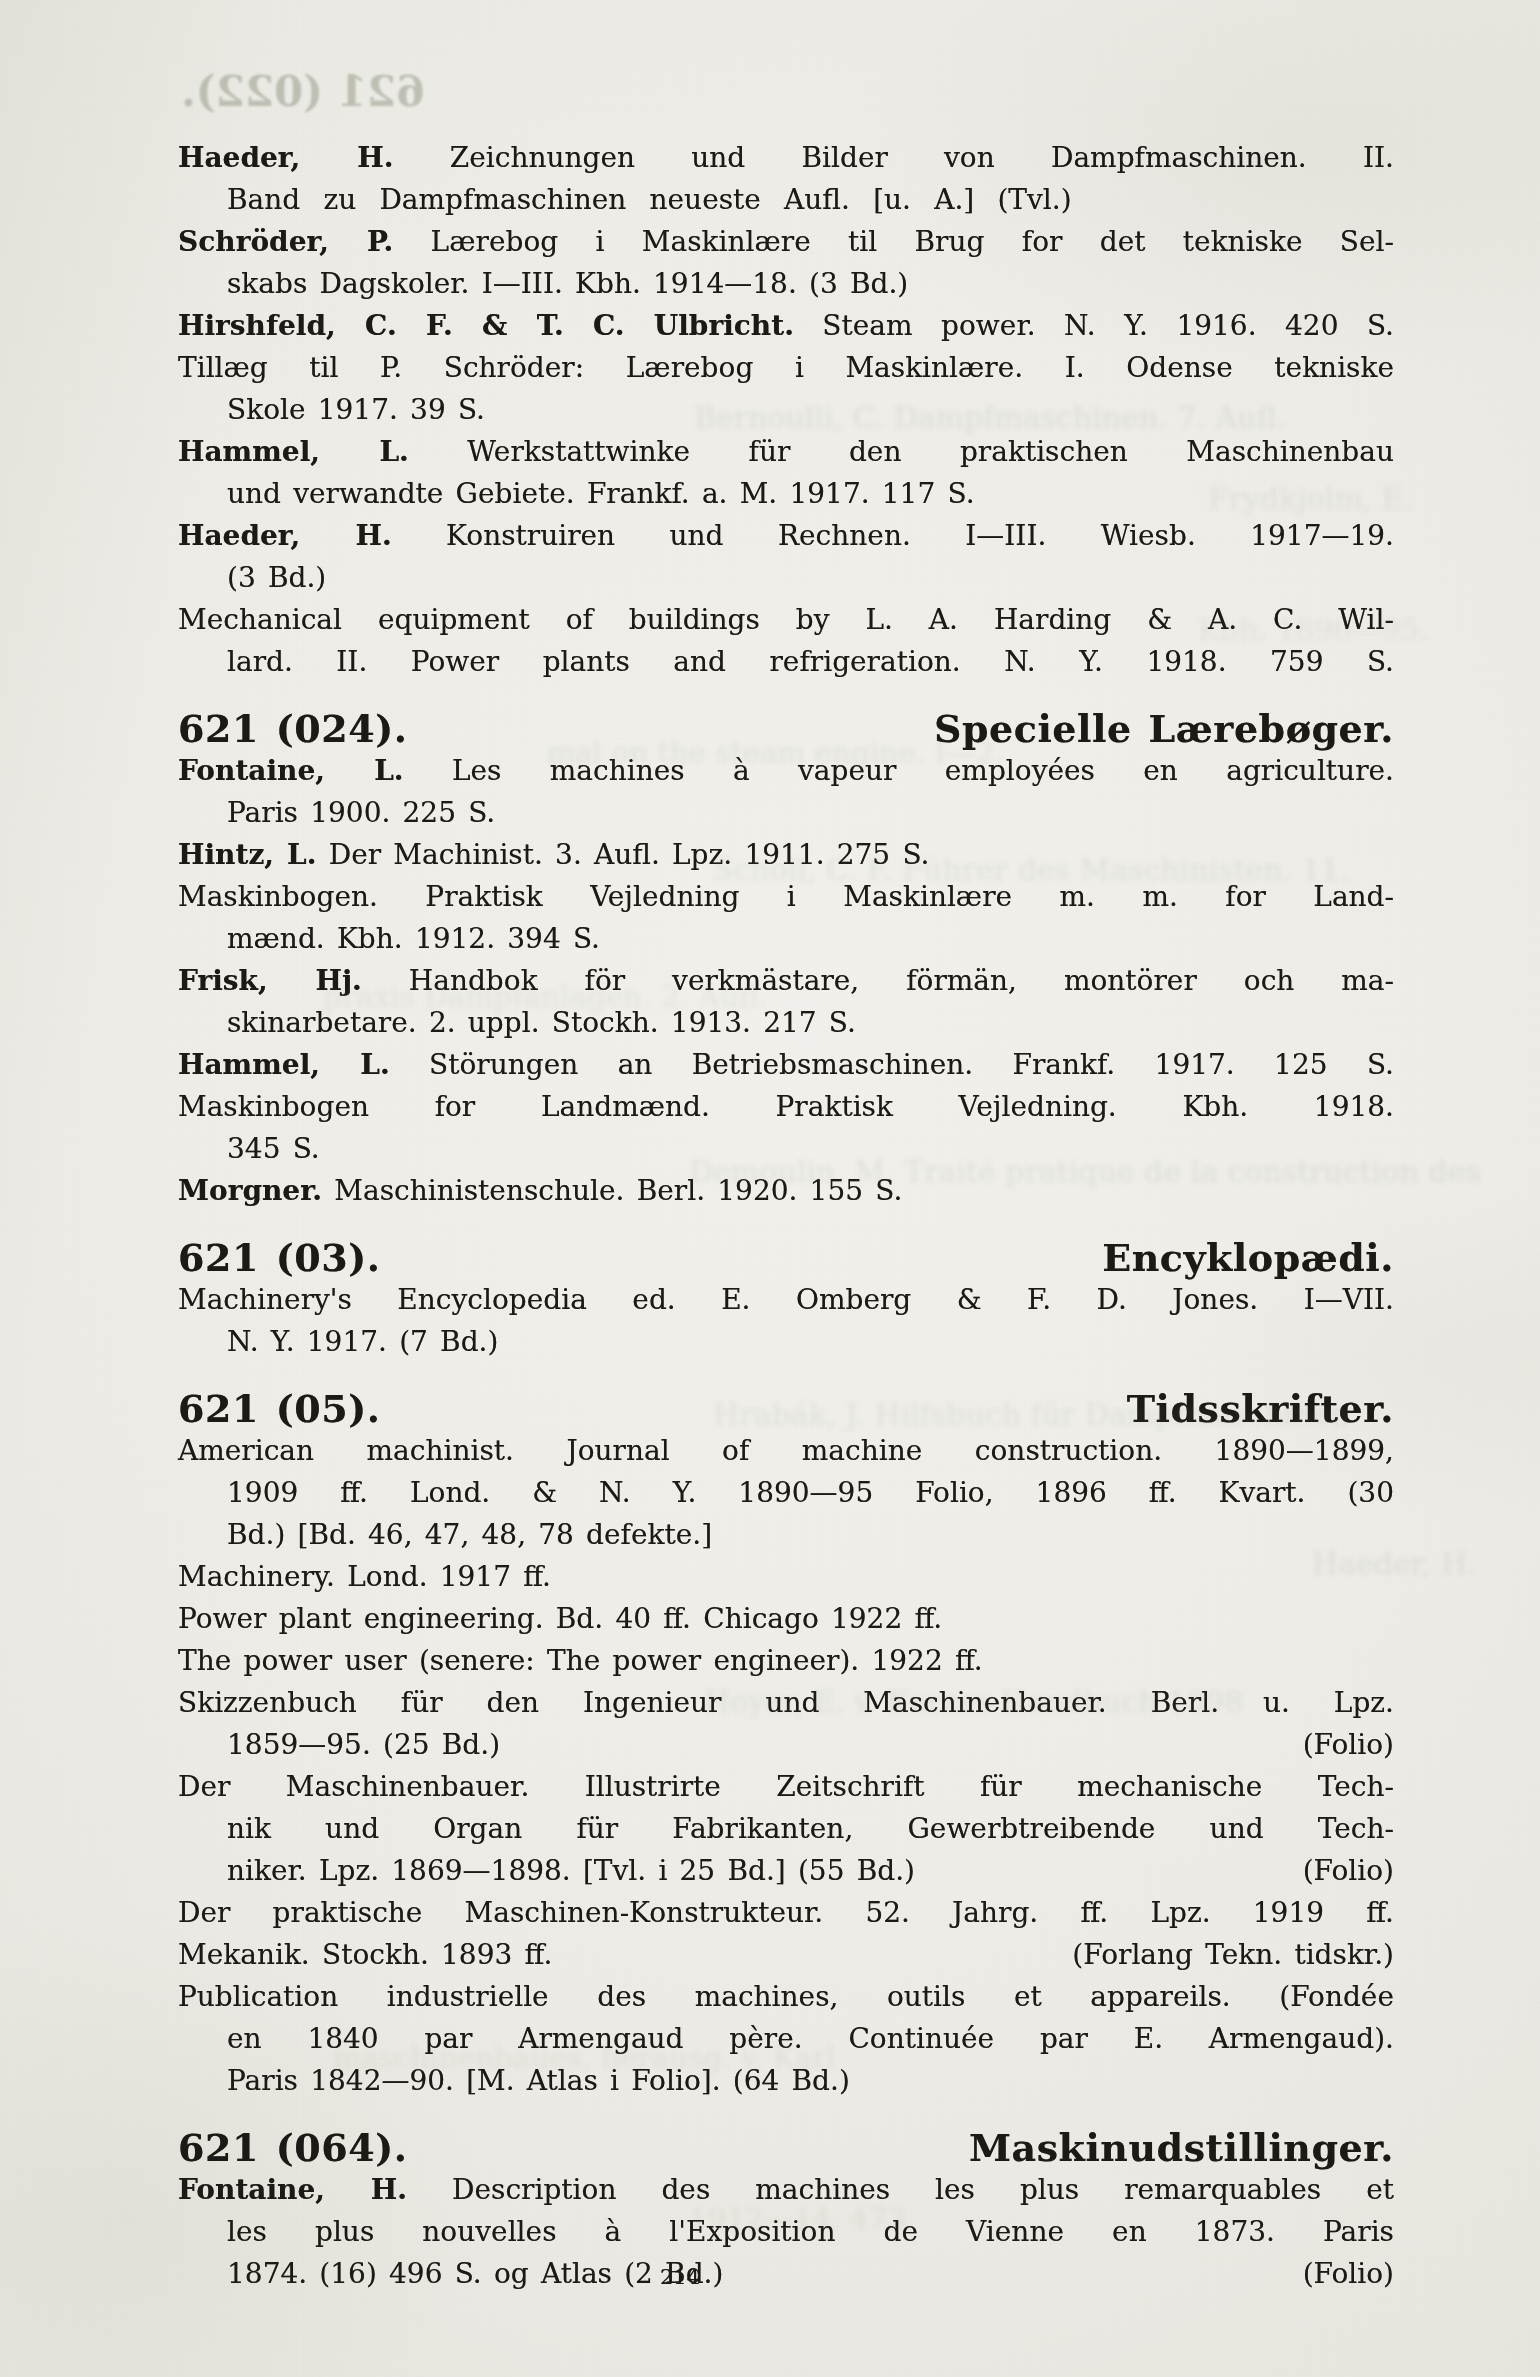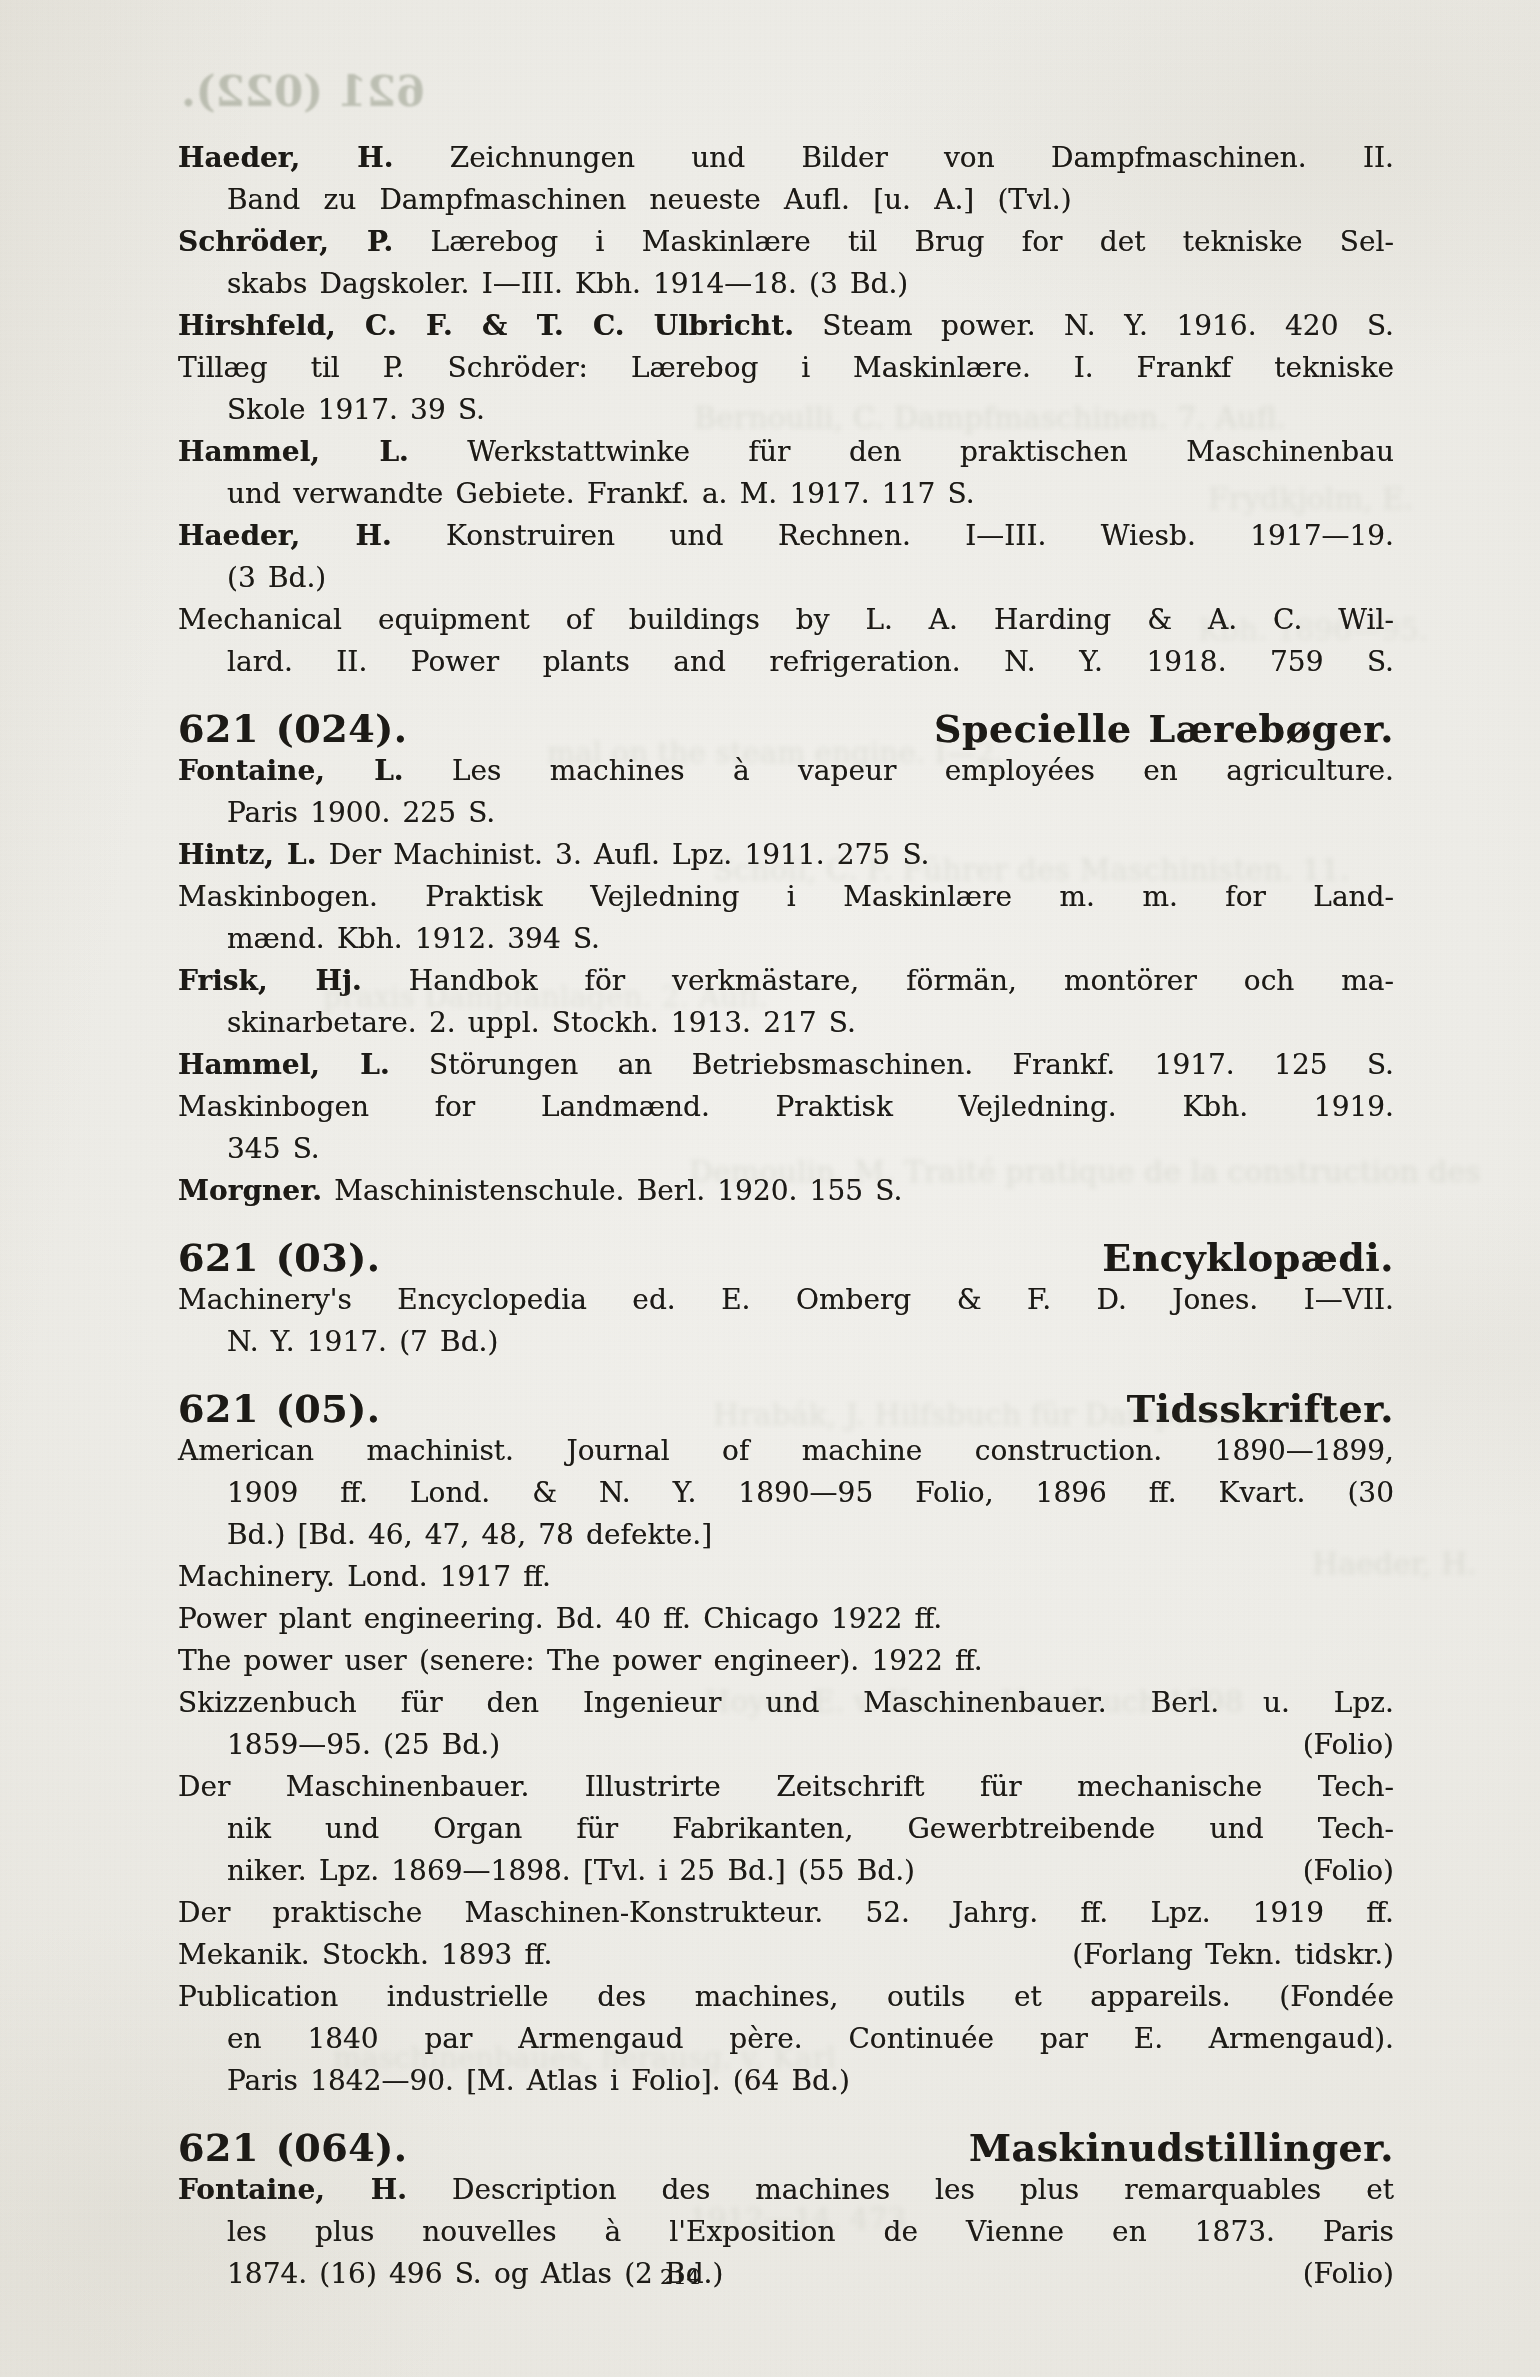--- a/index.html
+++ b/index.html
@@ -33,41 +33,41 @@
 <body>
 
 <div class="page">
   <div class="grain"></div>
   <div class="text-block">
       <div class="line justify"><span class="b">Haeder, H.</span><span> Zeichnungen und Bilder von Dampfmaschinen. II.</span></div>
       <div class="line indent" style="word-spacing: 14.3px;"><span>Band zu Dampfmaschinen neueste Aufl. [u. A.] (Tvl.)</span></div>
       <div class="line justify"><span class="b">Schröder, P.</span><span> Lærebog i Maskinlære til Brug for det tekniske Sel-</span></div>
       <div class="line indent"><span>skabs Dagskoler. I—III. Kbh. 1914—18. (3 Bd.)</span></div>
       <div class="line justify"><span class="b">Hirshfeld, C. F. &amp; T. C. Ulbricht.</span><span> Steam power. N. Y. 1916. 420 S.</span></div>
-      <div class="line justify"><span>Tillæg til P. Schröder: Lærebog i Maskinlære. I. Frankf tekniske</span></div>
+      <div class="line justify"><span>Tillæg til P. Schröder: Lærebog i Maskinlære. I. Odense tekniske</span></div>
       <div class="line indent"><span>Skole 1917. 39 S.</span></div>
       <div class="line justify"><span class="b">Hammel, L.</span><span> Werkstattwinke für den praktischen Maschinenbau</span></div>
       <div class="line indent"><span>und verwandte Gebiete. Frankf. a. M. 1917. 117 S.</span></div>
       <div class="line justify"><span class="b">Haeder, H.</span><span> Konstruiren und Rechnen. I—III. Wiesb. 1917—19.</span></div>
       <div class="line indent"><span>(3 Bd.)</span></div>
       <div class="line justify"><span>Mechanical equipment of buildings by L. A. Harding &amp; A. C. Wil-</span></div>
       <div class="line justify indent"><span>lard. II. Power plants and refrigeration. N. Y. 1918. 759 S.</span></div>
       <div class="line heading split">
         <span><span class="b">621 (024).</span></span>
         <span>Specielle Lærebøger.</span>
       </div>
       <div class="line justify"><span class="b">Fontaine, L.</span><span> Les machines à vapeur employées en agriculture.</span></div>
       <div class="line indent"><span>Paris 1900. 225 S.</span></div>
       <div class="line"><span class="b">Hintz, L.</span><span> Der Machinist. 3. Aufl. Lpz. 1911. 275 S.</span></div>
       <div class="line justify"><span>Maskinbogen. Praktisk Vejledning i Maskinlære m. m. for Land-</span></div>
       <div class="line indent"><span>mænd. Kbh. 1912. 394 S.</span></div>
       <div class="line justify"><span class="b">Frisk, Hj.</span><span> Handbok för verkmästare, förmän, montörer och ma-</span></div>
       <div class="line indent"><span>skinarbetare. 2. uppl. Stockh. 1913. 217 S.</span></div>
       <div class="line justify"><span class="b">Hammel, L.</span><span> Störungen an Betriebsmaschinen. Frankf. 1917. 125 S.</span></div>
-      <div class="line justify"><span>Maskinbogen for Landmænd. Praktisk Vejledning. Kbh. 1919.</span></div>
+      <div class="line justify"><span>Maskinbogen for Landmænd. Praktisk Vejledning. Kbh. 1918.</span></div>
       <div class="line indent"><span>345 S.</span></div>
       <div class="line"><span class="b">Morgner.</span><span> Maschinistenschule. Berl. 1920. 155 S.</span></div>
       <div class="line heading split">
         <span><span class="b">621 (03).</span></span>
         <span>Encyklopædi.</span>
       </div>
       <div class="line justify"><span>Machinery's Encyclopedia ed. E. Omberg &amp; F. D. Jones. I—VII.</span></div>
       <div class="line indent"><span>N. Y. 1917. (7 Bd.)</span></div>
       <div class="line heading split">
         <span><span class="b">621 (05).</span></span>

